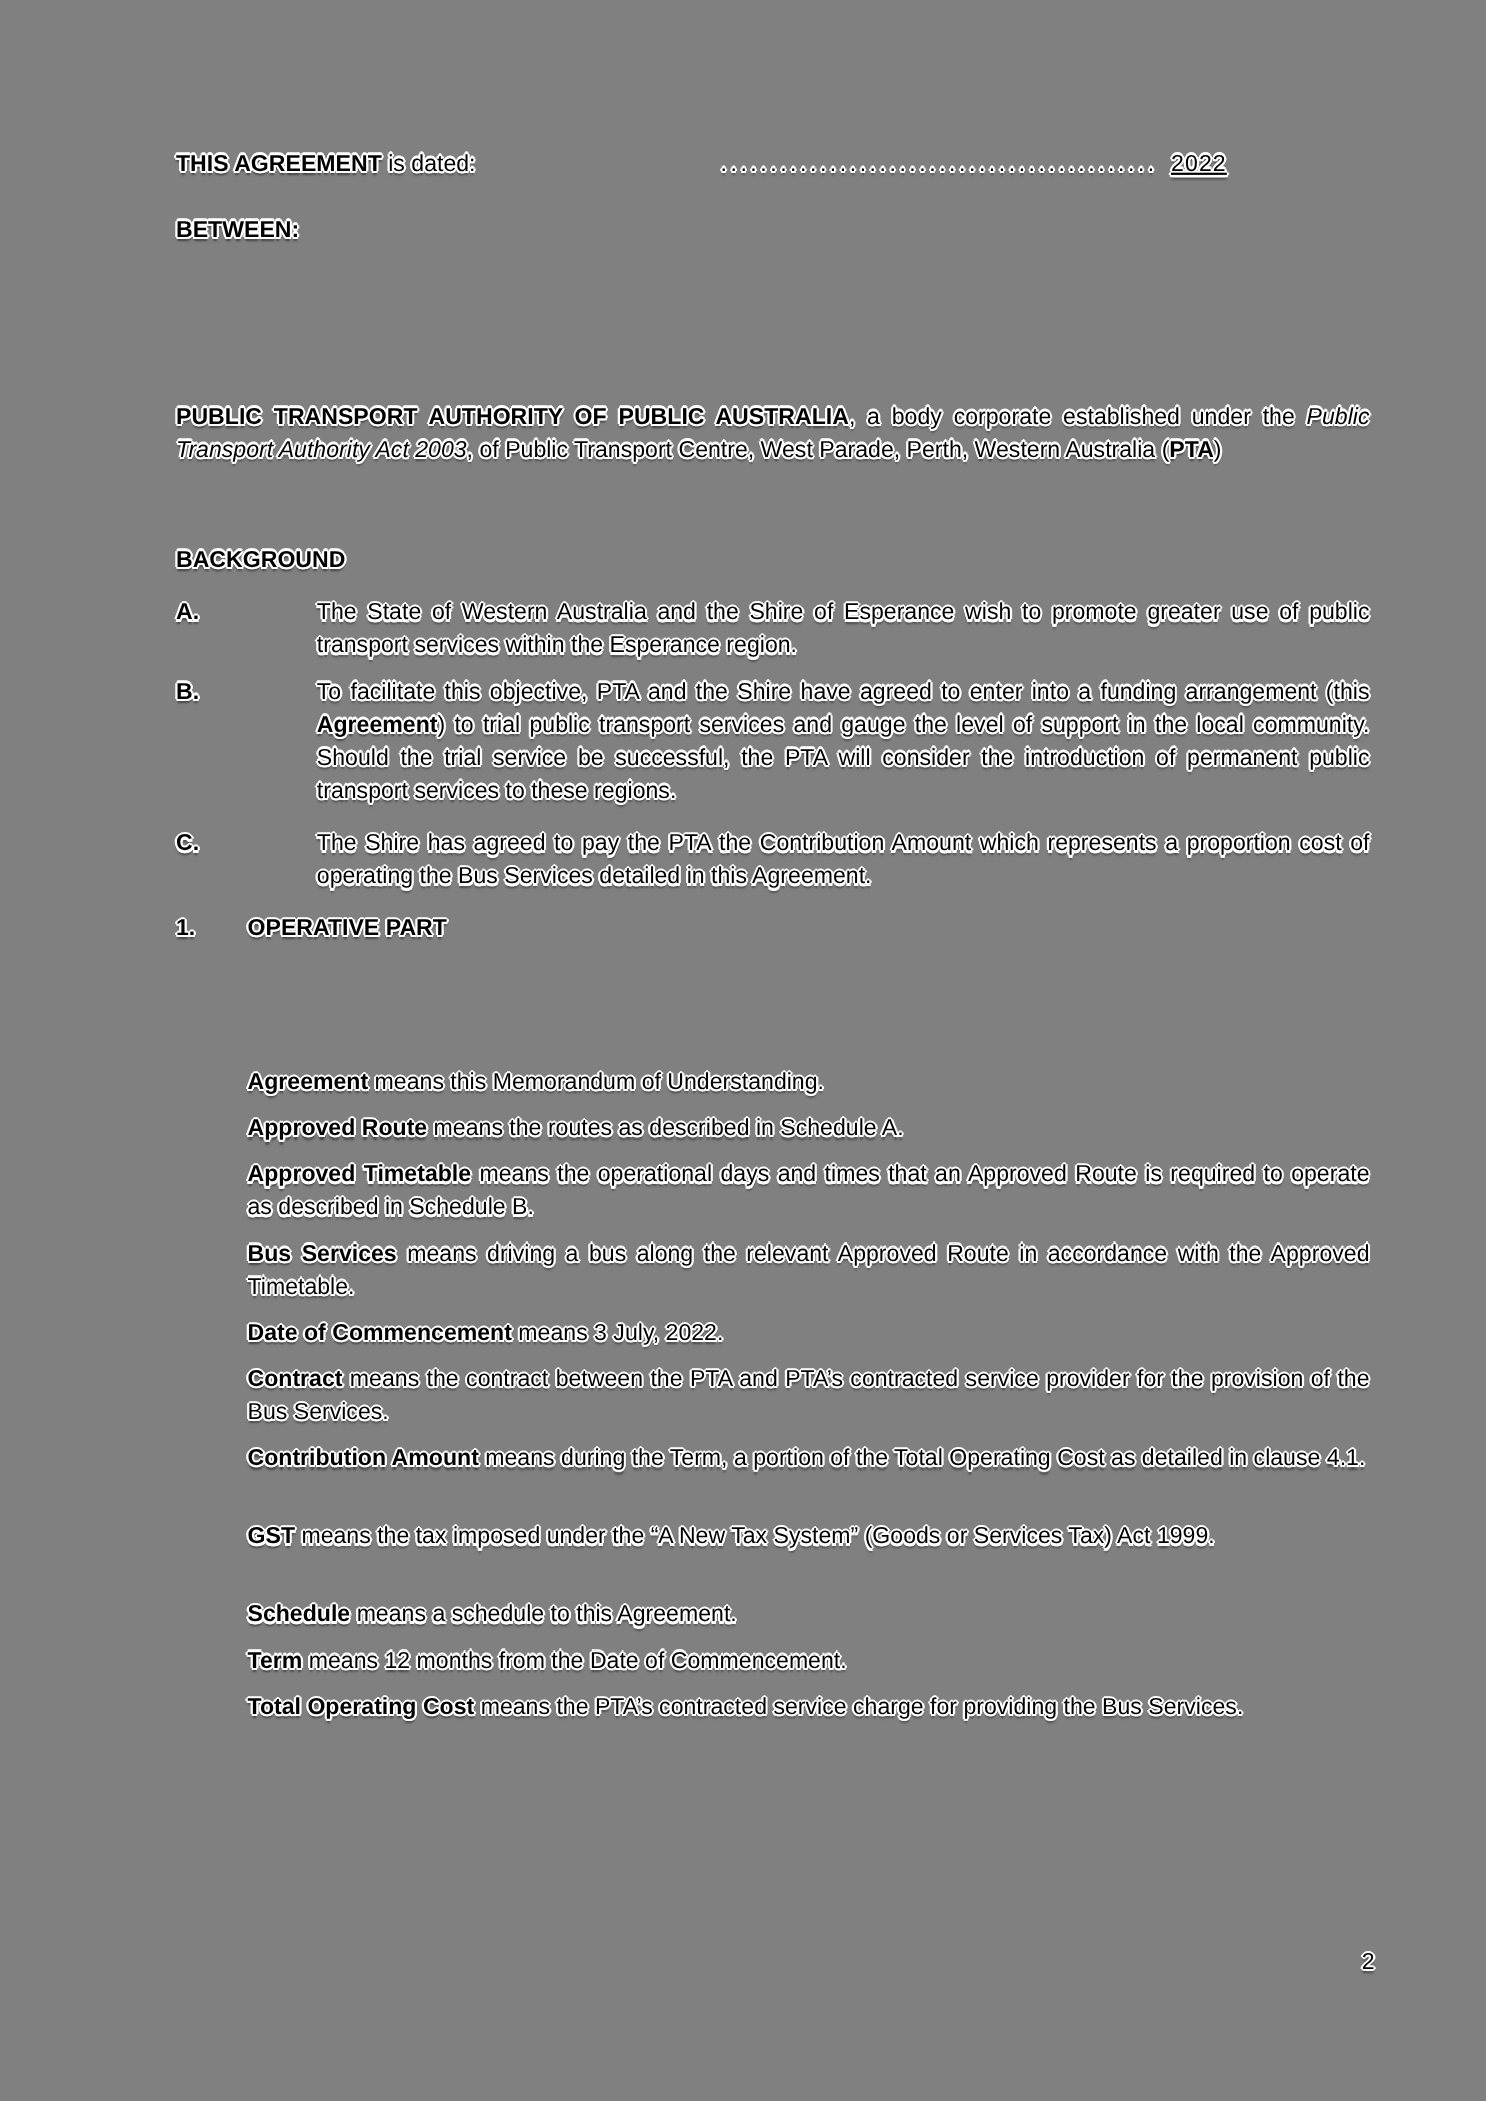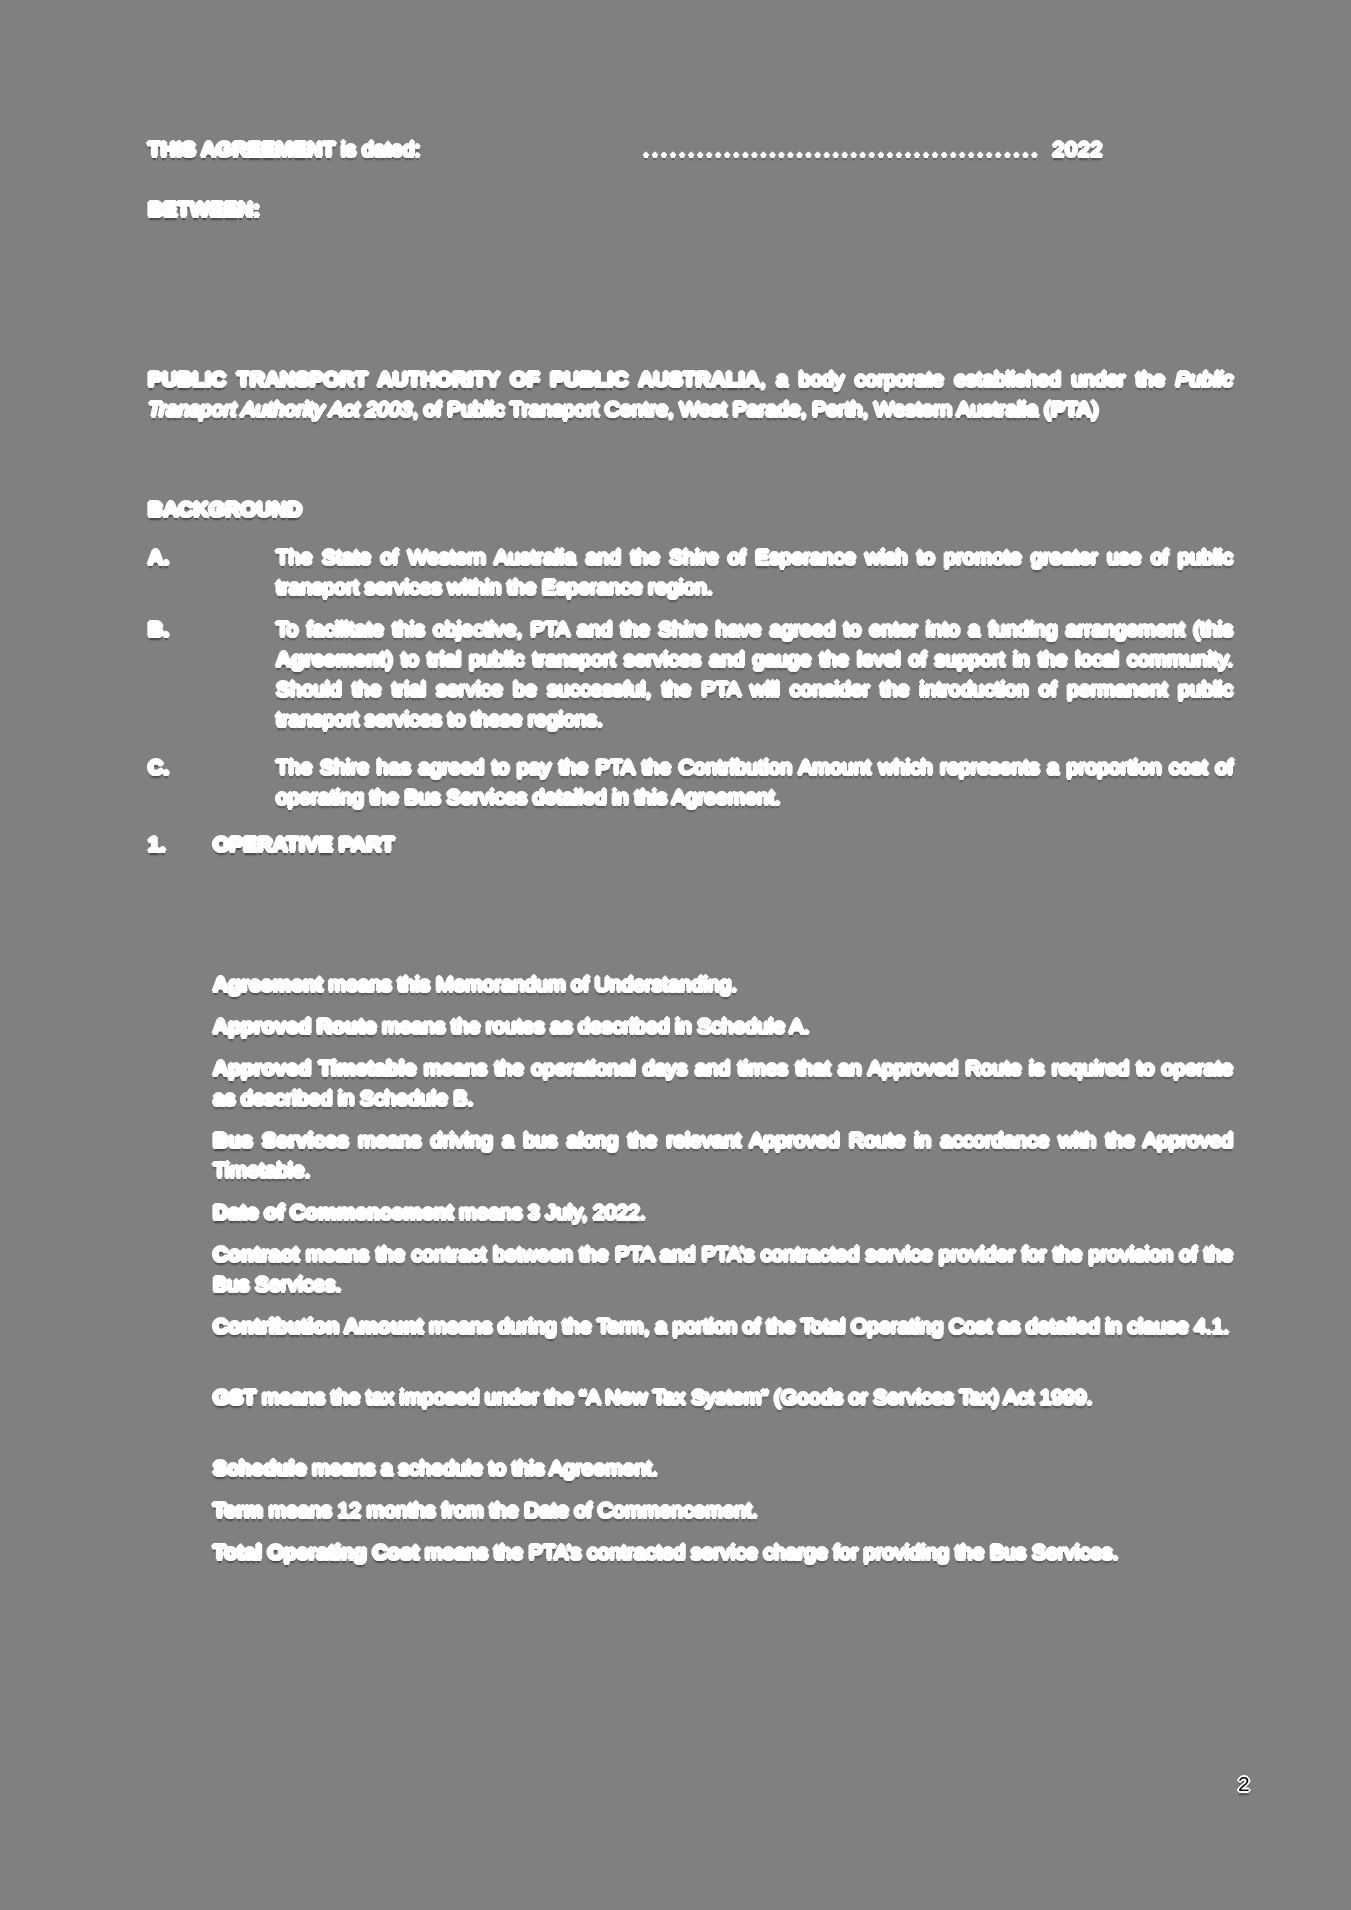--- a/index.html
+++ b/index.html
@@ -10,26 +10,26 @@
     overflow: hidden;
     font-family: "Liberation Sans", sans-serif;
   }
   .page {
     position: relative;
     width: 1351px; height: 1910px;
     background: #808080;
   }
   .block {
     position: absolute;
-    left: 148px;
+    left: 160px;
     width: 1085px;
     box-sizing: border-box;
     font-size: 21px;
     line-height: 30px;
-    color: #ffffff;
+    color: #000000;
     
     text-shadow:
       -2px 0 0 #fff, 2px 0 0 #fff, 0 -2px 0 #fff, 0 2px 0 #fff,
       -1px -1px 0 #fff, 1px -1px 0 #fff, -1px 1px 0 #fff, 1px 1px 0 #fff,
       -1px 2px 0 #fff, 1px 2px 0 #fff,
       0 4px 2px rgba(0,0,0,0.5);
   }
   .b { font-weight: bold; }
   .i { font-style: italic; }
   .jt { text-align: justify; text-align-last: left; }
@@ -37,21 +37,21 @@
   .recital { padding-left: 128px; }
   .recital .label { position: absolute; left: 0; top: 0; font-weight: bold; }
   
   .heading { padding-left: 65px; font-weight: bold; }
   .heading .num { position: absolute; left: 0; top: 0; }
   
   .def { padding-left: 65px; }
   
   .leader { position: absolute; left: 495px; top: 0; white-space: nowrap; }
   .leader .dots { letter-spacing: 3.2px; }
-  .leader .year { margin-left: 12px; letter-spacing: 1px; }
+  .leader .year { margin-left: 12px; letter-spacing: 1px; text-decoration: underline; }
   .pagenum {
     position: absolute; left: 1238px; top: 1769px;
     font-size: 21px; line-height: 30px; color: #000;
     text-shadow:
       -2px 0 0 #fff, 2px 0 0 #fff, 0 -2px 0 #fff, 0 2px 0 #fff,
       -1px -1px 0 #fff, 1px -1px 0 #fff, -1px 1px 0 #fff, 1px 1px 0 #fff,
       0 4px 2px rgba(0,0,0,0.5);
   }
 </style>
 </head>

